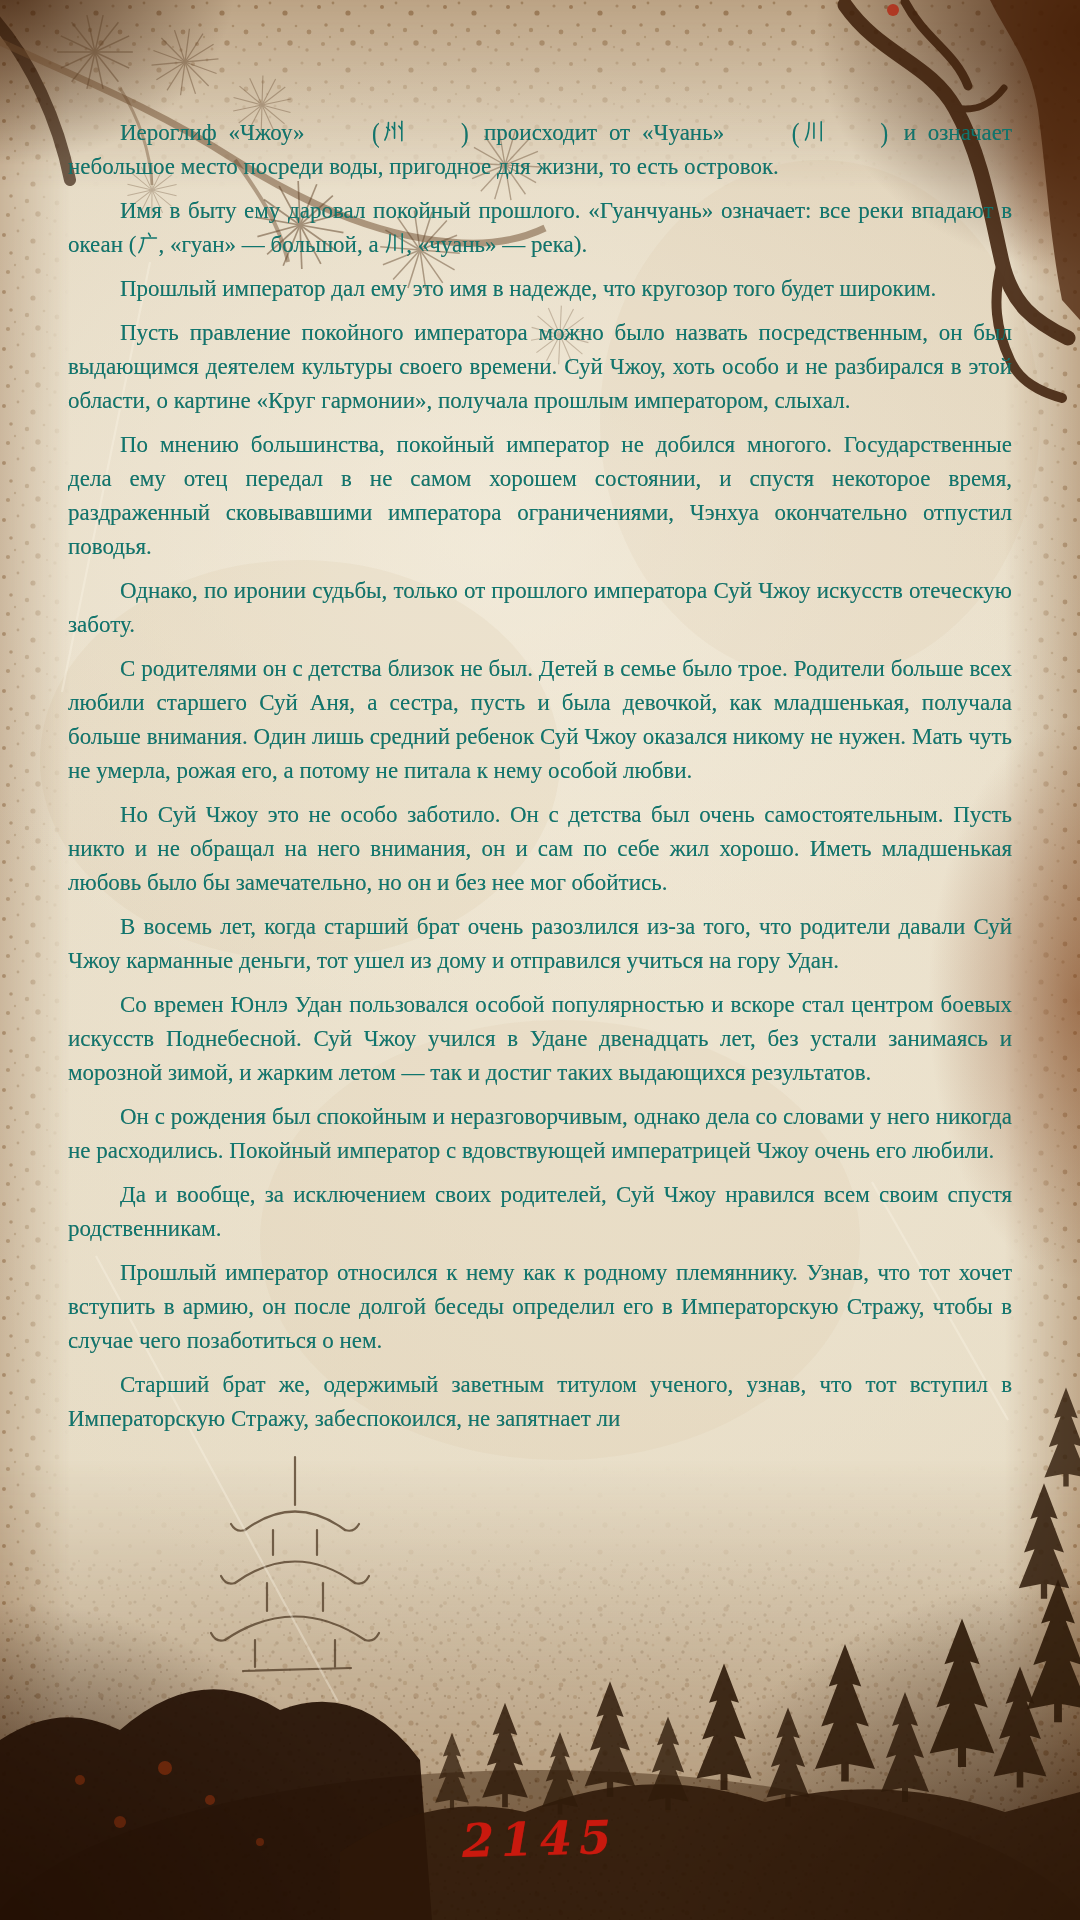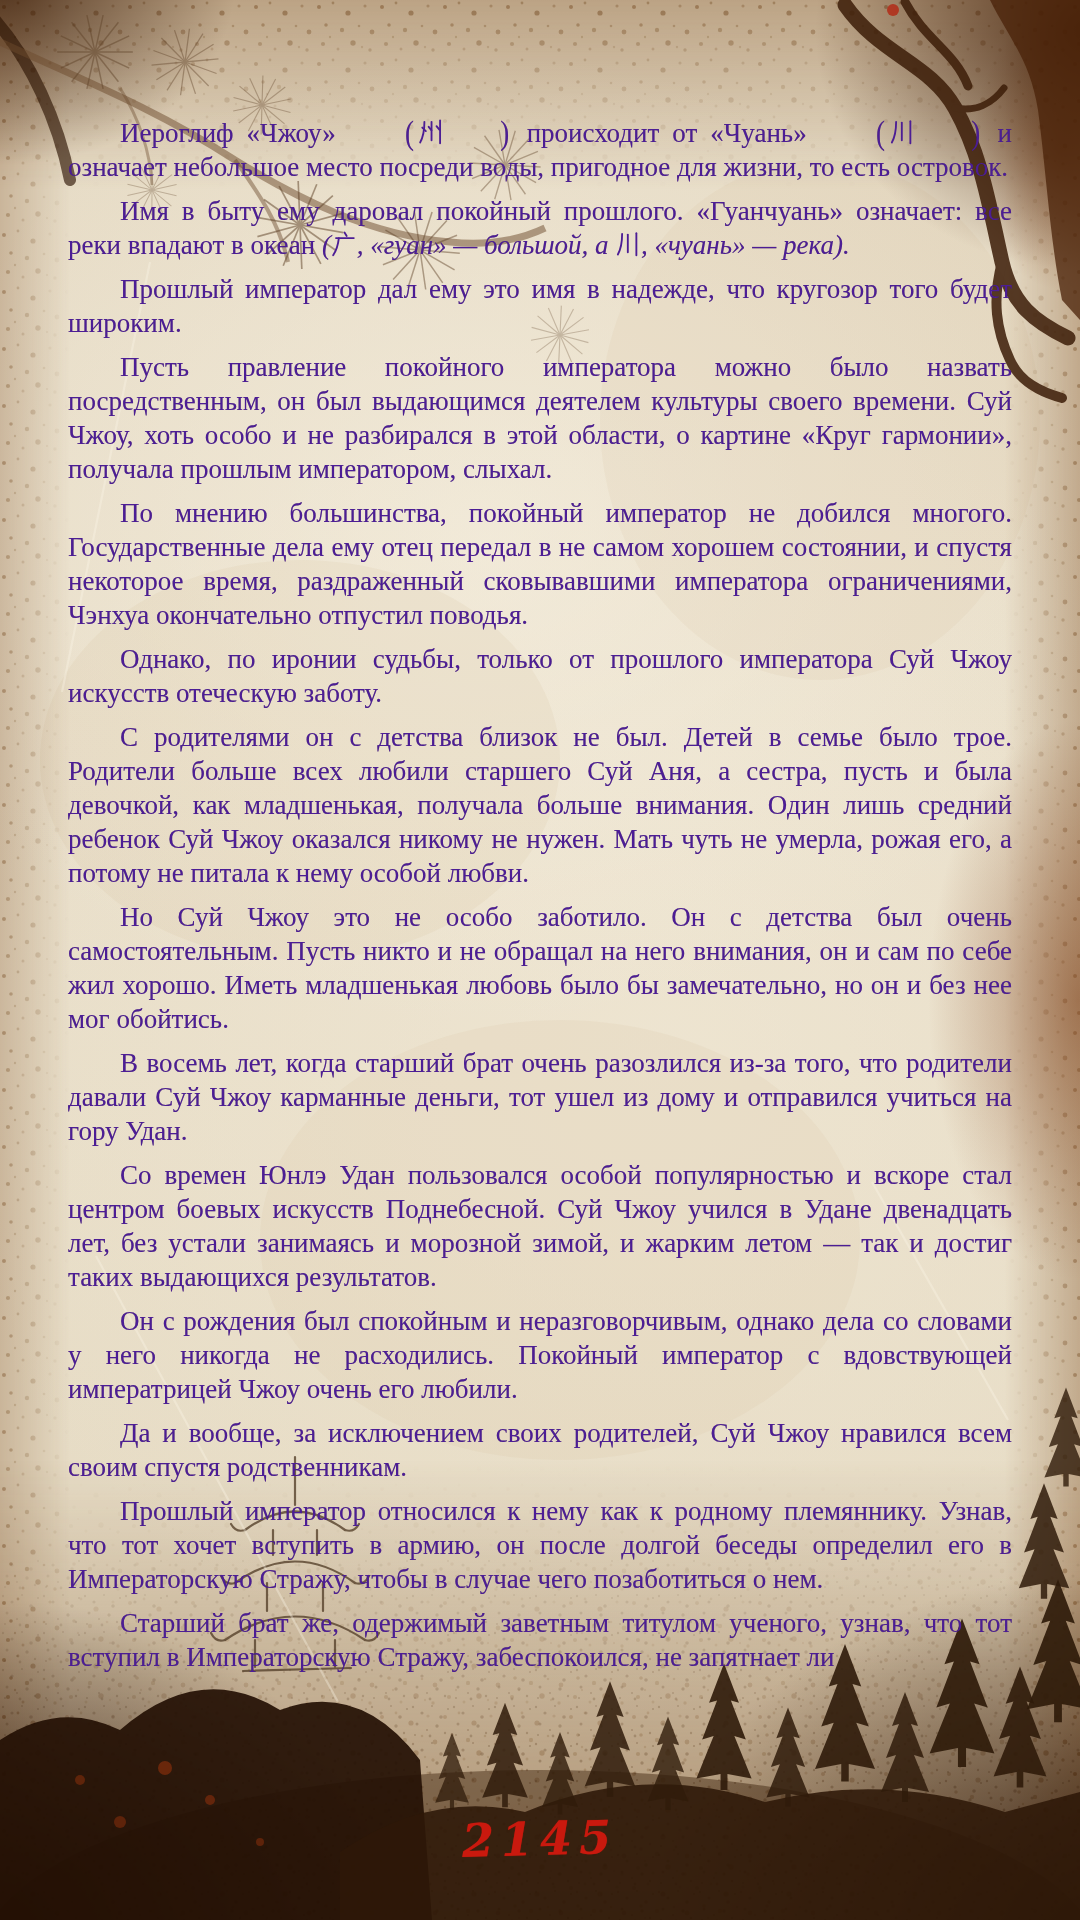--- a/index.html
+++ b/index.html
@@ -7,25 +7,25 @@
     width:1080px;height:1920px;overflow:hidden;position:relative;
     background:
       radial-gradient(900px 700px at 45% 28%, rgba(248,242,228,.55), rgba(248,242,228,0) 70%),
       radial-gradient(1000px 900px at 60% 55%, rgba(244,236,218,.45), rgba(244,236,218,0) 75%),
       linear-gradient(#e6dbc5, #e9dfca 40%, #e5dac2);
     font-family:"Liberation Serif", serif;
   }
   #art{position:absolute;inset:0;width:1080px;height:1920px;pointer-events:none;}
   #text-layer{
     position:absolute;left:68px;right:68px;top:116px;z-index:2;
-    color:#4c1d95;font-size:27px;line-height:34px;
+    color:#0f766e;font-size:23px;line-height:34px;
     text-shadow:0 0 .5px rgba(43,33,24,.35);
   }
   .para{margin:0 0 10px 0;text-indent:52px;text-align:justify;}
-  .it{font-style:italic;}
+  .it{}
   .cjk{width:.95em;height:.95em;vertical-align:-.1em;display:inline-block;}
   .cjk path{stroke:currentColor;stroke-width:2.6;fill:none;stroke-linecap:round;}
   .wparen{display:inline-block;transform:scaleY(1.22);margin:0 .16em;font-weight:400;}
   #page-number{
     position:absolute;left:0;right:0;top:1812px;z-index:2;text-align:center;
     color:#c9190e;font-family:"DejaVu Serif", serif;font-weight:bold;font-style:italic;
     font-size:46px;letter-spacing:7px;transform:rotate(-1.5deg);
     text-shadow:0 0 1px rgba(201,25,14,.7);
   }
 </style>

